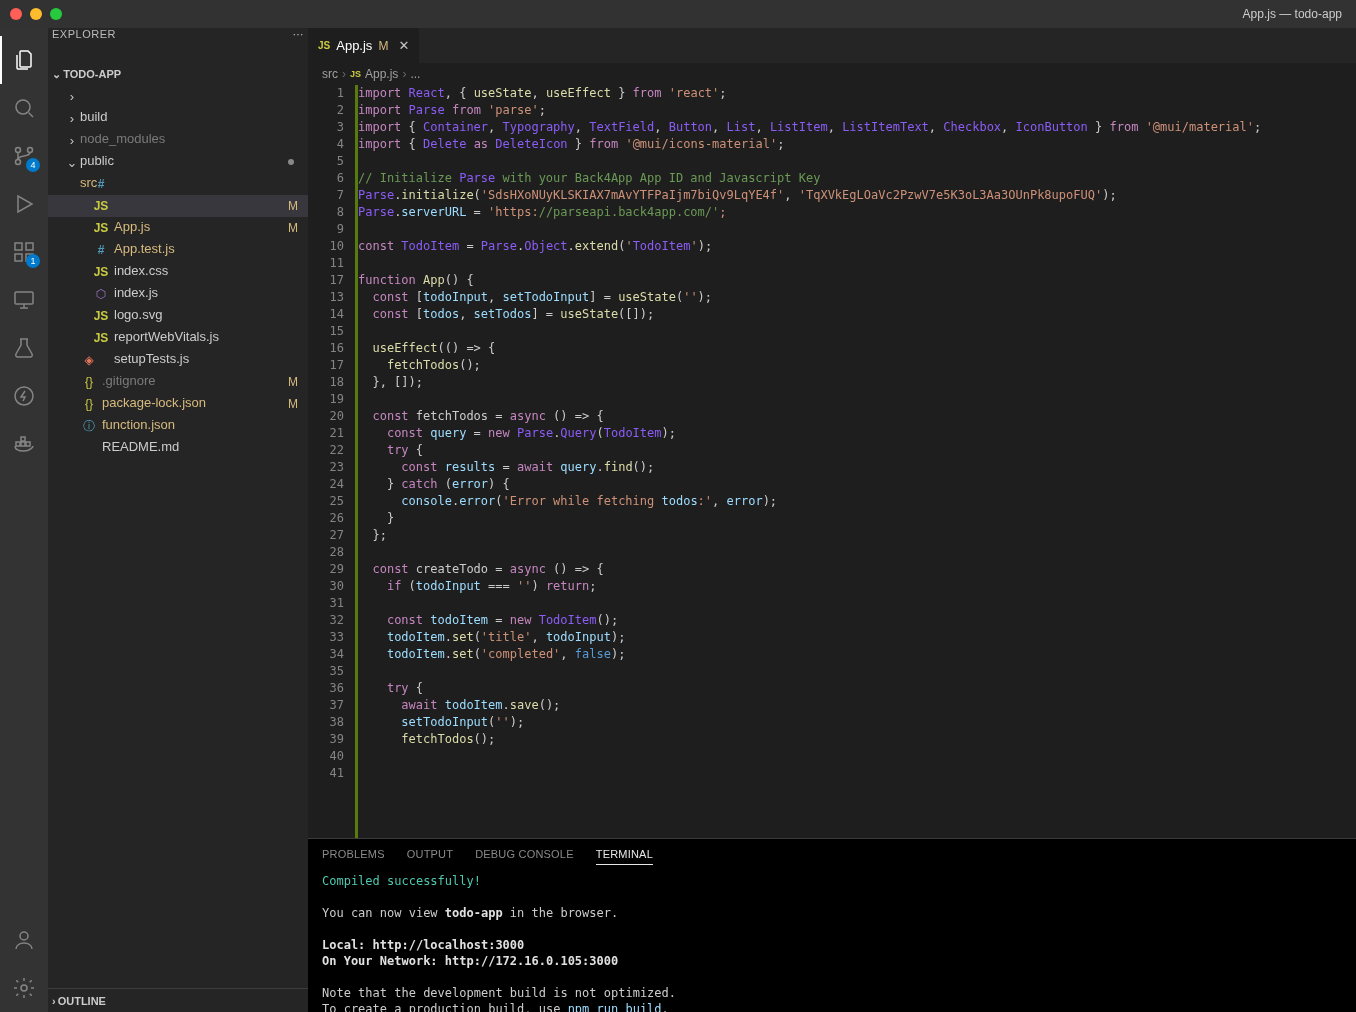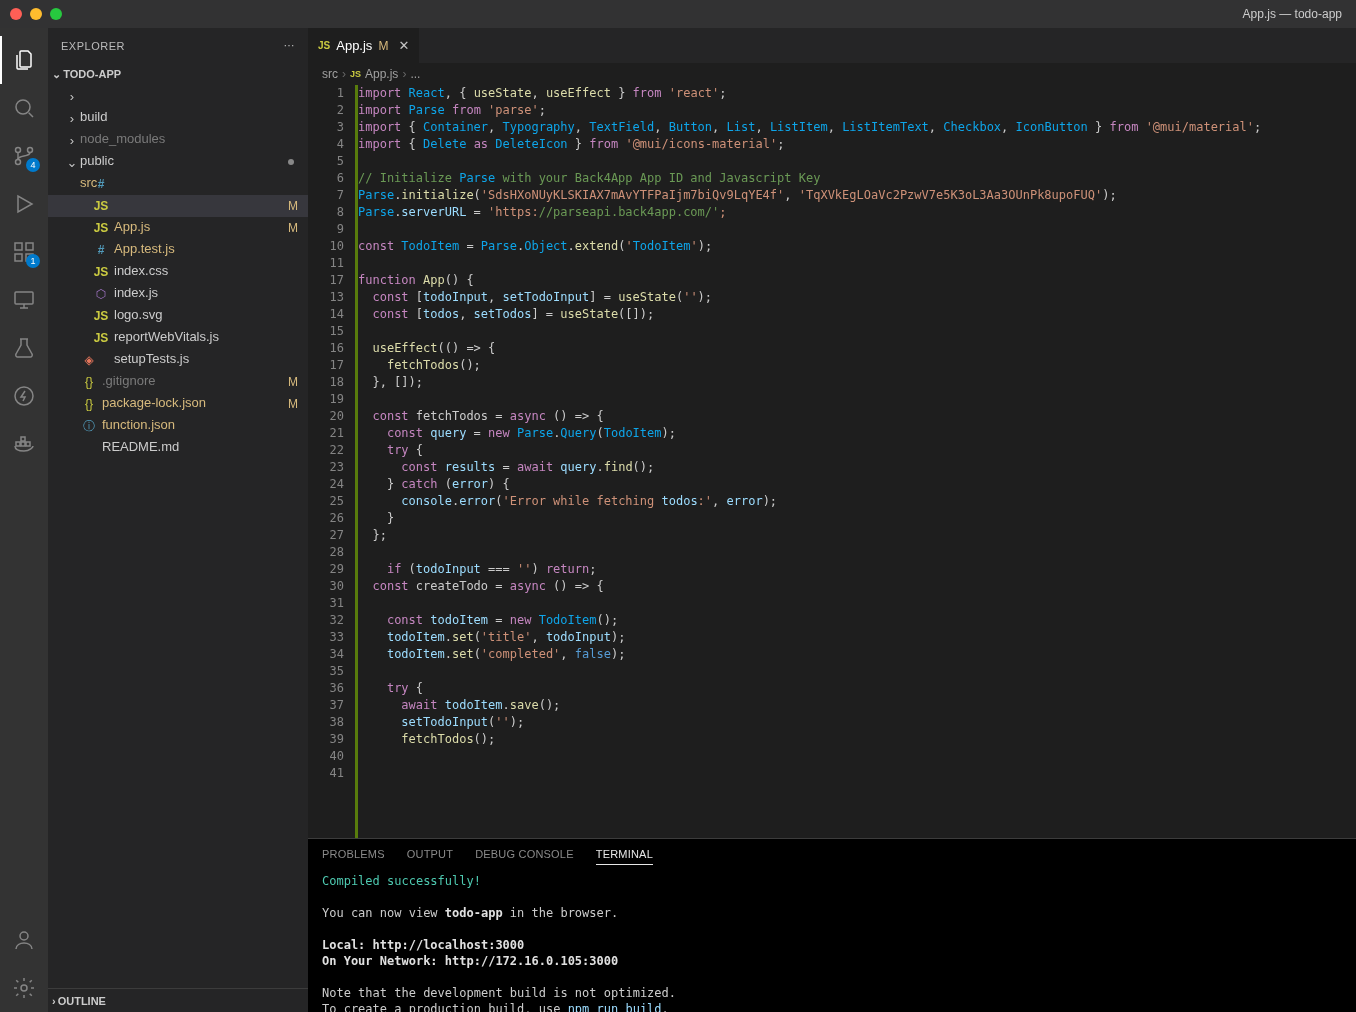--- a/index.html
+++ b/index.html
@@ -76,22 +76,22 @@
 .sidebar {
   width: 260px;
   background: #252526;
   display: flex;
   flex-direction: column;
   overflow: hidden;
 }
 .sidebar-header {
   height: 35px;
   display: flex;
-  align-items: center;
-  padding: 0 13px;
+  align-items: flex-start;
+  padding: 0 4px;
   color: #bbbbbb;
   font-size: 11px;
   letter-spacing: 0.5px;
   justify-content: space-between;
 }
 .sidebar-header .dots { color: #bbbbbb; cursor: pointer; }
 .folder-header {
   height: 22px;
   display: flex;
   align-items: center;
@@ -196,21 +196,21 @@
   left: -3px;
   width: 3px;
   background: #587c0c;
   top: 0;
   bottom: 0;
 }
 .tok-kw { color: #c586c0; }
 .tok-var { color: #9cdcfe; }
 .tok-str { color: #ce9178; }
 .tok-fn { color: #dcdcaa; }
-.tok-type { color: #0ea5e9; }
+.tok-type { color: #8b5cf6; }
 .tok-const { color: #569cd6; }
 .tok-cmt { color: #6a9955; }
 .panel {
   height: 174px;
   background: #000000;
   border-top: 1px solid #3c3c3c;
   display: flex;
   flex-direction: column;
 }
 .panel-tabs {
@@ -512,22 +512,22 @@
           <div class="line">&nbsp;</div>
           <div class="line">  <span class="tok-kw">const</span> fetchTodos = <span class="tok-kw">async</span> () =&gt; {</div>
           <div class="line">    <span class="tok-kw">const</span> <span class="tok-var">query</span> = <span class="tok-kw">new</span> <span class="tok-type">Parse</span>.<span class="tok-type">Query</span>(<span class="tok-type">TodoItem</span>);</div>
           <div class="line">    <span class="tok-kw">try</span> {</div>
           <div class="line">      <span class="tok-kw">const</span> <span class="tok-var">results</span> = <span class="tok-kw">await</span> <span class="tok-var">query</span>.<span class="tok-fn">find</span>();</div>
           <div class="line">    } <span class="tok-kw">catch</span> (<span class="tok-var">error</span>) {</div>
           <div class="line">      <span class="tok-var">console</span>.<span class="tok-fn"><span class="tok-var">error</span></span>(<span class="tok-str">'Error while fetching <span class="tok-var">todos</span>:'</span>, <span class="tok-var">error</span>);</div>
           <div class="line">    }</div>
           <div class="line">  };</div>
           <div class="line">&nbsp;</div>
+          <div class="line">  <span class="tok-kw">const</span> createTodo = <span class="tok-kw">async</span> () =&gt; {</div>
           <div class="line">    <span class="tok-kw">if</span> (<span class="tok-var">todoInput</span> === <span class="tok-str">''</span>) <span class="tok-kw">return</span>;</div>
-          <div class="line">  <span class="tok-kw">const</span> createTodo = <span class="tok-kw">async</span> () =&gt; {</div>
           <div class="line">&nbsp;</div>
           <div class="line">    <span class="tok-kw">const</span> <span class="tok-var">todoItem</span> = <span class="tok-kw">new</span> <span class="tok-type">TodoItem</span>();</div>
           <div class="line">    <span class="tok-var">todoItem</span>.<span class="tok-fn">set</span>(<span class="tok-str">'title'</span>, <span class="tok-var">todoInput</span>);</div>
           <div class="line">    <span class="tok-var">todoItem</span>.<span class="tok-fn">set</span>(<span class="tok-str">'completed'</span>, <span class="tok-const">false</span>);</div>
           <div class="line">&nbsp;</div>
           <div class="line">    <span class="tok-kw">try</span> {</div>
           <div class="line">      <span class="tok-kw">await</span> <span class="tok-var">todoItem</span>.<span class="tok-fn">save</span>();</div>
           <div class="line">      <span class="tok-fn"><span class="tok-var">setTodoInput</span></span>(<span class="tok-str">''</span>);</div>
           <div class="line">      <span class="tok-fn">fetchTodos</span>();</div>
         </div>

